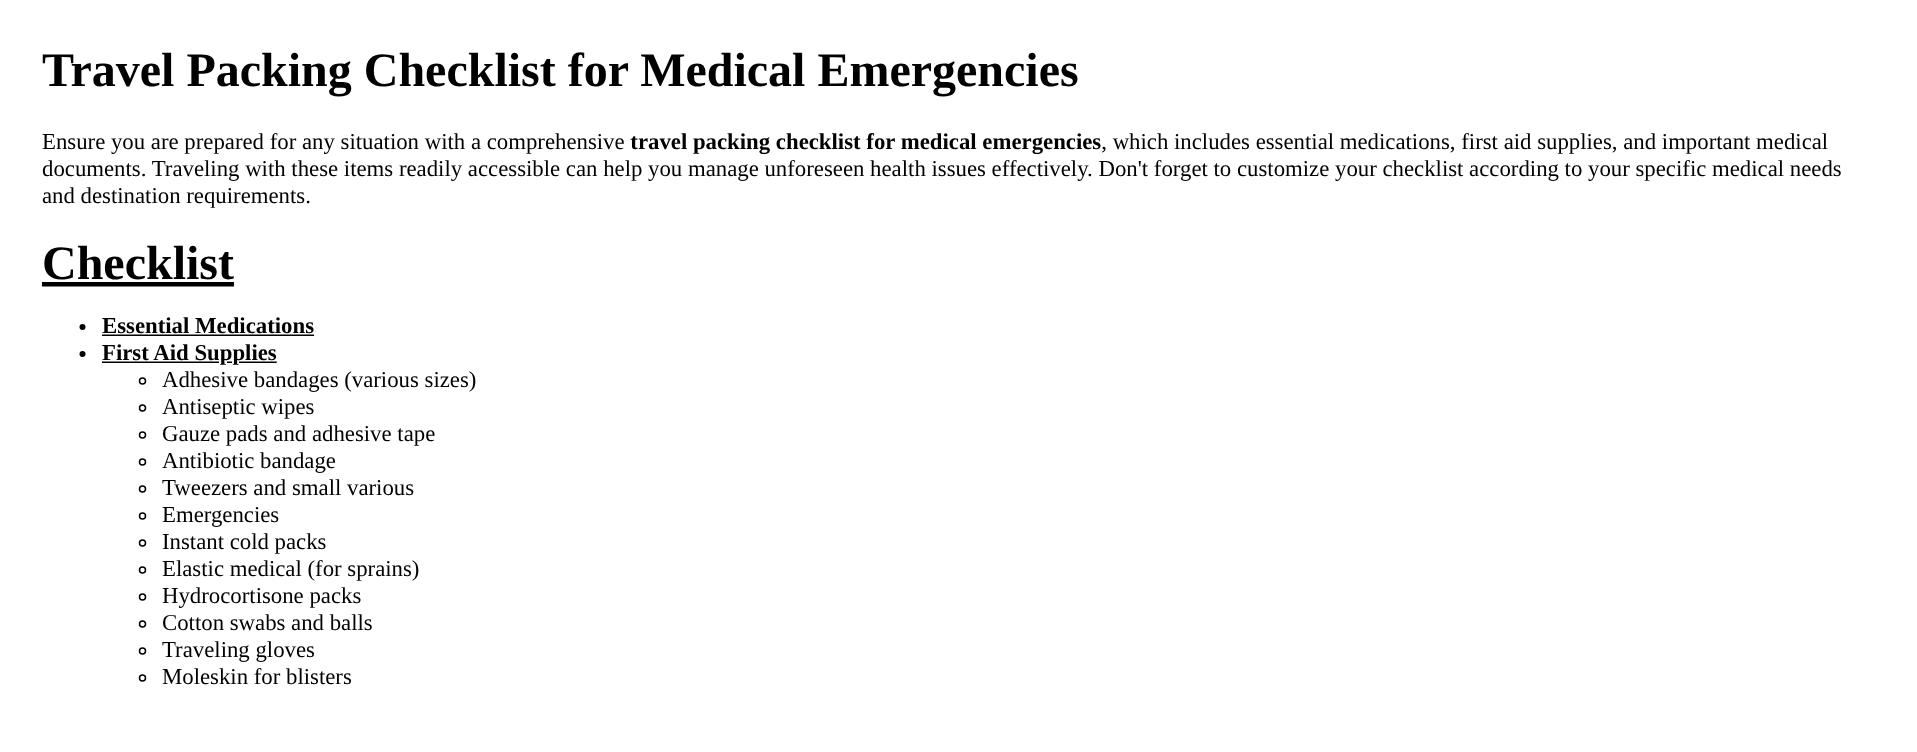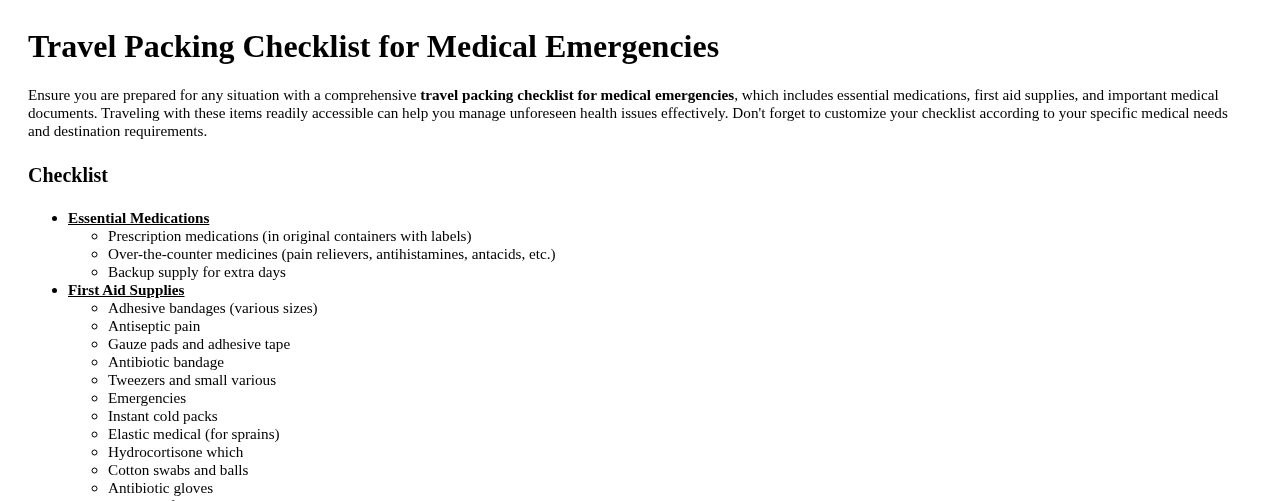--- a/index.html
+++ b/index.html
@@ -25,24 +25,25 @@
       font-weight: bold;
       margin: 28px 0 21px 0;
     }
     p.intro {
       margin: 16px 0 21px 0;
     }
     p.intro strong {
       font-weight: bold;
     }
     h2 {
-      font-size: 20px;
+      font-size: 32px;
       line-height: 28px;
       font-weight: bold;
       margin: 0 0 20px 0;
+      text-decoration: underline;
     }
     ul.outer {
       list-style: disc;
       margin: 0;
       padding-left: 40px;
     }
     ul.outer > li > .cat {
       font-weight: bold;
       text-decoration: underline;
     }
@@ -61,37 +62,32 @@
 <div class="page">
   <h1>Travel Packing Checklist for Medical Emergencies</h1>
 
   <p class="intro"><span>Ensure you are prepared for any situation with a comprehensive </span><strong>travel packing checklist for medical emergencies</strong><span>, which includes essential medications, first aid supplies, and important medical documents. Traveling with these items readily accessible can help you manage unforeseen health issues effectively. Don't forget to customize your checklist according to your specific medical needs and destination requirements.</span></p>
 
   <h2>Checklist</h2>
 
   <ul class="outer">
     <li>
       <span class="cat">Essential Medications</span>
-      <ul class="inner">
-        <li>Prescription medications (in original containers with labels)</li>
-        <li>Over-the-counter medicines (pain relievers, antihistamines, antacids, etc.)</li>
-        <li>Backup supply for extra days</li>
-      </ul>
     </li>
     <li>
       <span class="cat">First Aid Supplies</span>
       <ul class="inner">
         <li>Adhesive bandages (various sizes)</li>
-        <li>Antiseptic pain</li>
+        <li>Antiseptic wipes</li>
         <li>Gauze pads and adhesive tape</li>
         <li>Antibiotic bandage</li>
         <li>Tweezers and small various</li>
         <li>Emergencies</li>
         <li>Instant cold packs</li>
         <li>Elastic medical (for sprains)</li>
-        <li>Hydrocortisone which</li>
+        <li>Hydrocortisone packs</li>
         <li>Cotton swabs and balls</li>
-        <li>Antibiotic gloves</li>
+        <li>Traveling gloves</li>
         <li>Moleskin for blisters</li>
       </ul>
     </li>
   </ul>
 </div>
 
 </body></html>

